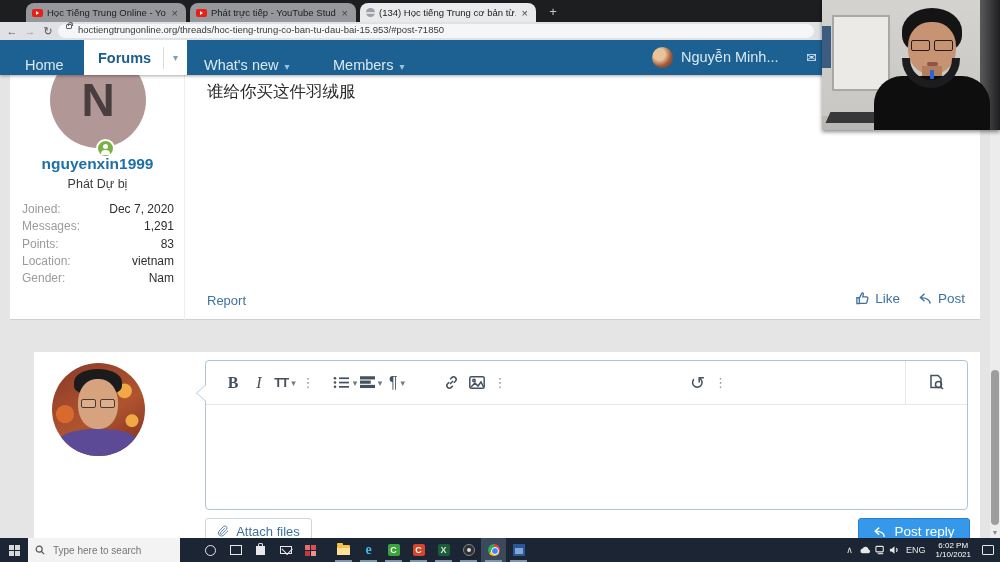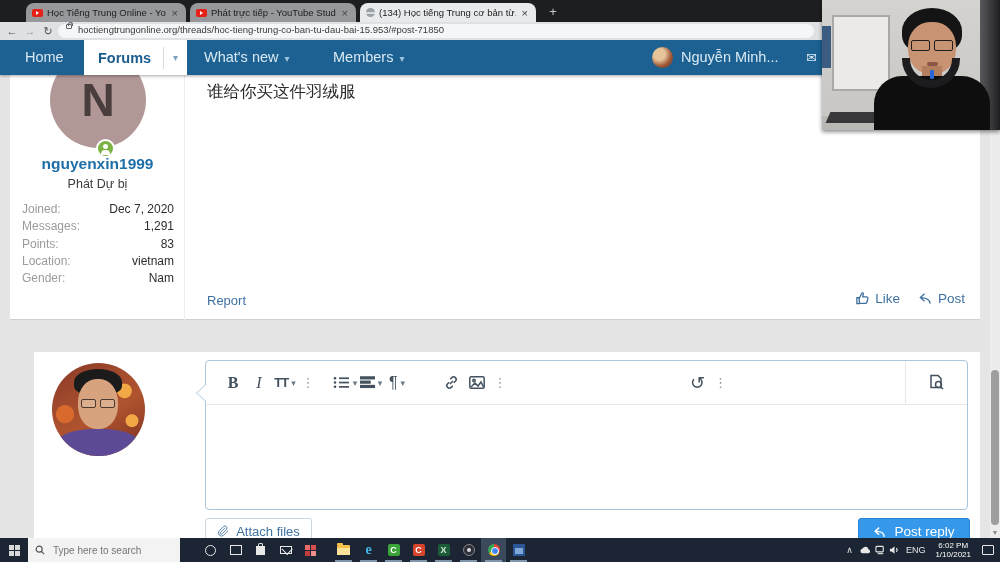--- a/index.html
+++ b/index.html
@@ -23,21 +23,21 @@
   
   .addrbar{left:0;top:22px;width:1000px;height:18px;background:#dfe1e4;z-index:29;}
   .navbtn{top:1px;font-size:11px;color:#555;width:16px;text-align:center;line-height:16px;}
   .omni{left:58px;top:2px;width:756px;height:14px;background:#f5f6f7;border-radius:8px;display:flex;align-items:flex-start;padding:0 8px;}
   .lock{width:6px;height:5px;border:1px solid #5f6368;border-radius:1px;position:relative;margin-right:6px;flex:0 0 auto;}
   .lock:before{content:"";position:absolute;left:0.5px;top:-3px;width:3px;height:3px;border:1px solid #5f6368;border-bottom:none;border-radius:3px 3px 0 0;}
   .url{font-size:9.5px;color:#3a3a3a;white-space:nowrap;overflow:hidden;}
 
   
   .fnav{left:0;top:40px;width:1000px;height:35px;background:#1c6191;z-index:28;box-shadow:0 1px 3px rgba(0,0,0,.35);}
-  .fnav .item{top:0;height:19px;line-height:35px;color:#d9e9f4;font-size:14.5px;}
+  .fnav .item{top:8px;height:19px;line-height:35px;color:#d9e9f4;font-size:14.5px;}
   .fnav .car{color:#9cc1da;font-size:10px;margin-left:6px;}
   .forums-tab{left:84px;top:0;width:103px;height:35px;background:#fff;display:flex;align-items:center;}
   .forums-tab .lbl{color:#1b5c8d;font-weight:bold;font-size:14.5px;padding-left:14px;flex:1;}
   .forums-tab .seg{width:24px;height:22px;border-left:1px solid #d4dde4;text-align:center;line-height:22px;font-size:10px;color:#7aa1bd;}
   .nav-avatar{left:652px;top:7px;width:21px;height:21px;border-radius:50%;background:radial-gradient(circle at 35% 35%,#e8c49a 0 30%,#a05a3a 60%,#6e2f1e);}
   .nav-user{left:681px;top:0;height:35px;line-height:35px;color:#d9e9f4;font-size:14.5px;}
   .nav-mail{left:806px;top:0;height:35px;line-height:35px;color:#d9e9f4;font-size:13px;}
 
   
   .page{left:0;top:75px;width:1000px;height:463px;background:#e5e5e5;overflow:hidden;}

